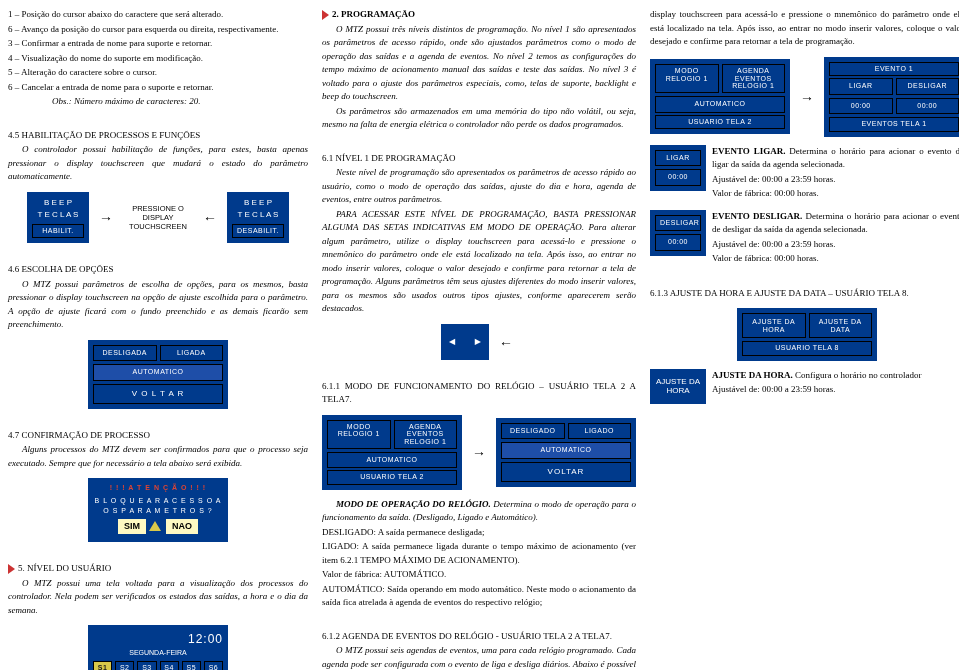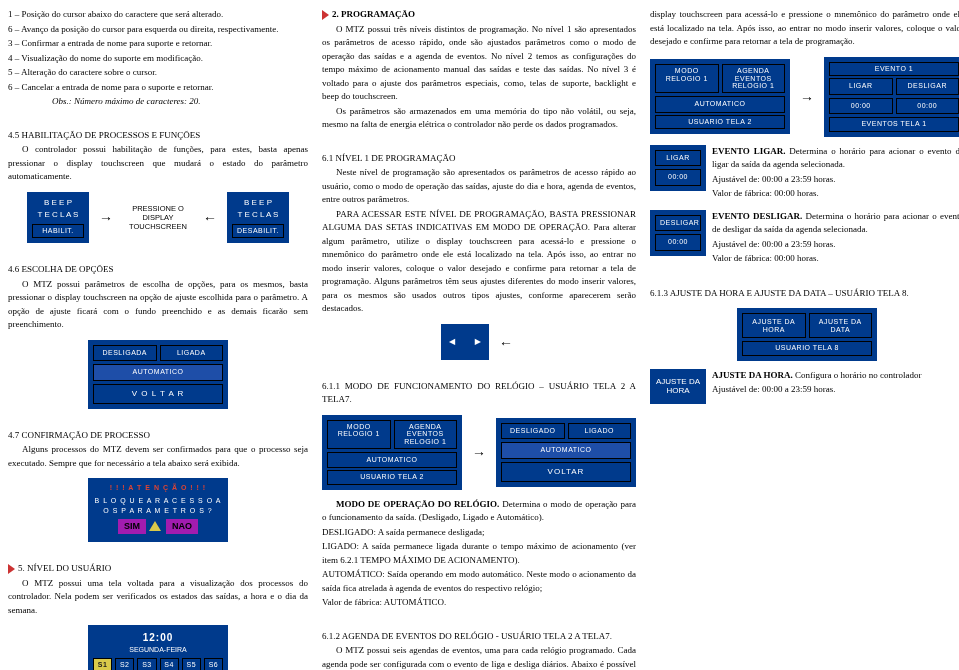--- a/index.html
+++ b/index.html
@@ -43,42 +43,42 @@
     padding: 2px 4px;
     font-size: 7px;
     flex: 1;
     background: #003a8c;
     color: #fff;
     letter-spacing: 0.5px;
   }
   .btn-lg { font-size: 8px; padding: 3px; letter-spacing: 1px; }
   .btn-wide { width: 100%; box-sizing: border-box; }
   .mini { font-size: 7px; padding: 1px 2px; }
-  .label-big { font-size: 10px; font-weight: bold; letter-spacing: 1px; }
+  .label-big { font-size: 12px; font-weight: normal; letter-spacing: 1px; text-align: right; }
   .yellow { background: #d9c94a; color: #1a1a1a; font-weight: bold; }
   .red { color: #d43; font-weight: bold; letter-spacing: 1px; }
   .arrow { display: inline-block; vertical-align: middle; font-size: 14px; color: #000; margin: 0 4px; line-height: 1; }
   .caption { font-family: Arial, sans-serif; font-size: 7.5px; text-align: center; line-height: 1.2; display: inline-block; vertical-align: middle; }
   .flexrow { display: flex; align-items: center; justify-content: center; gap: 6px; margin: 8px 0; }
   .warn-tri {
     display: inline-block;
     width: 0; height: 0;
     border-left: 6px solid transparent;
     border-right: 6px solid transparent;
     border-bottom: 10px solid #d9c94a;
     vertical-align: middle;
     margin-right: 2px;
   }
-  .warn-label { display: inline-block; background: #a21caf; color: #000; font-weight: bold; padding: 1px 6px; font-size: 9px; }
+  .warn-label { display: inline-block; background: #fef9c3; color: #000; font-weight: bold; padding: 1px 6px; font-size: 9px; }
   .tri-red {
     width:0;height:0;border-top:5px solid transparent;border-bottom:5px solid transparent;
     border-left:7px solid #c33;display:inline-block;vertical-align:middle;margin-right:3px;
   }
   .para-title { font-weight: bold; }
-  .indent { text-indent: 14px; }
+  .indent { text-indent: 14px; font-style: italic; }
 </style>
 </head>
 <body>
 
 <div class="cols">
 
   <div class="col col1">
     <p>1 – Posição do cursor abaixo do caractere que será alterado.</p>
     <p>6 – Avanço da posição do cursor para esquerda ou direita, respectivamente.</p>
     <p>3 – Confirmar a entrada de nome para suporte e retornar.</p>
@@ -191,22 +191,22 @@
           <div class="btn">LIGADO</div>
         </div>
         <div class="btn btn-wide" style="background:#1e4ea8">AUTOMATICO</div>
         <div class="btn btn-wide btn-lg" style="margin-top:3px">VOLTAR</div>
       </div>
     </div>
 
     <p class="indent"><span class="para-title">MODO DE OPERAÇÃO DO RELÓGIO.</span><span> Determina o modo de operação para o funcionamento da saída. (Desligado, Ligado e Automático).</span></p>
     <p>DESLIGADO: A saída permanece desligada;</p>
     <p>LIGADO: A saída permanece ligada durante o tempo máximo de acionamento (ver item 6.2.1 TEMPO MÁXIMO DE ACIONAMENTO).</p>
+    <p>Valor de fábrica: AUTOMÁTICO.</p>
     <p>AUTOMÁTICO: Saída operando em modo automático. Neste modo o acionamento da saída fica atrelada à agenda de eventos do respectivo relógio;</p>
-    <p>Valor de fábrica: AUTOMÁTICO.</p>
 
     <p class="sec">6.1.2 AGENDA DE EVENTOS DO RELÓGIO - USUÁRIO TELA 2 A TELA7.</p>
     <p class="indent">O MTZ possui seis agendas de eventos, uma para cada relógio programado. Cada agenda pode ser configurada com o evento de liga e desliga diários. Abaixo é possível verificar como configurar cada agenda de evento.</p>
     <p class="indent">PARA ACESSAR AS AGENDAS DE EVENTOS, BASTA PRESSIONAR NO DISPLAY TOUCHSCREEN O MNEMÔNICO CORRESPONDENTE. Para alterar algum parâmetro, utilize o</p>
   </div>
 
   <div class="col col3">
     <p>display touchscreen para acessá-lo e pressione o mnemônico do parâmetro onde ele está localizado na tela. Após isso, ao entrar no modo inserir valores, coloque o valor desejado e confirme para retornar a tela de programação.</p>
 
     <div class="flexrow">

